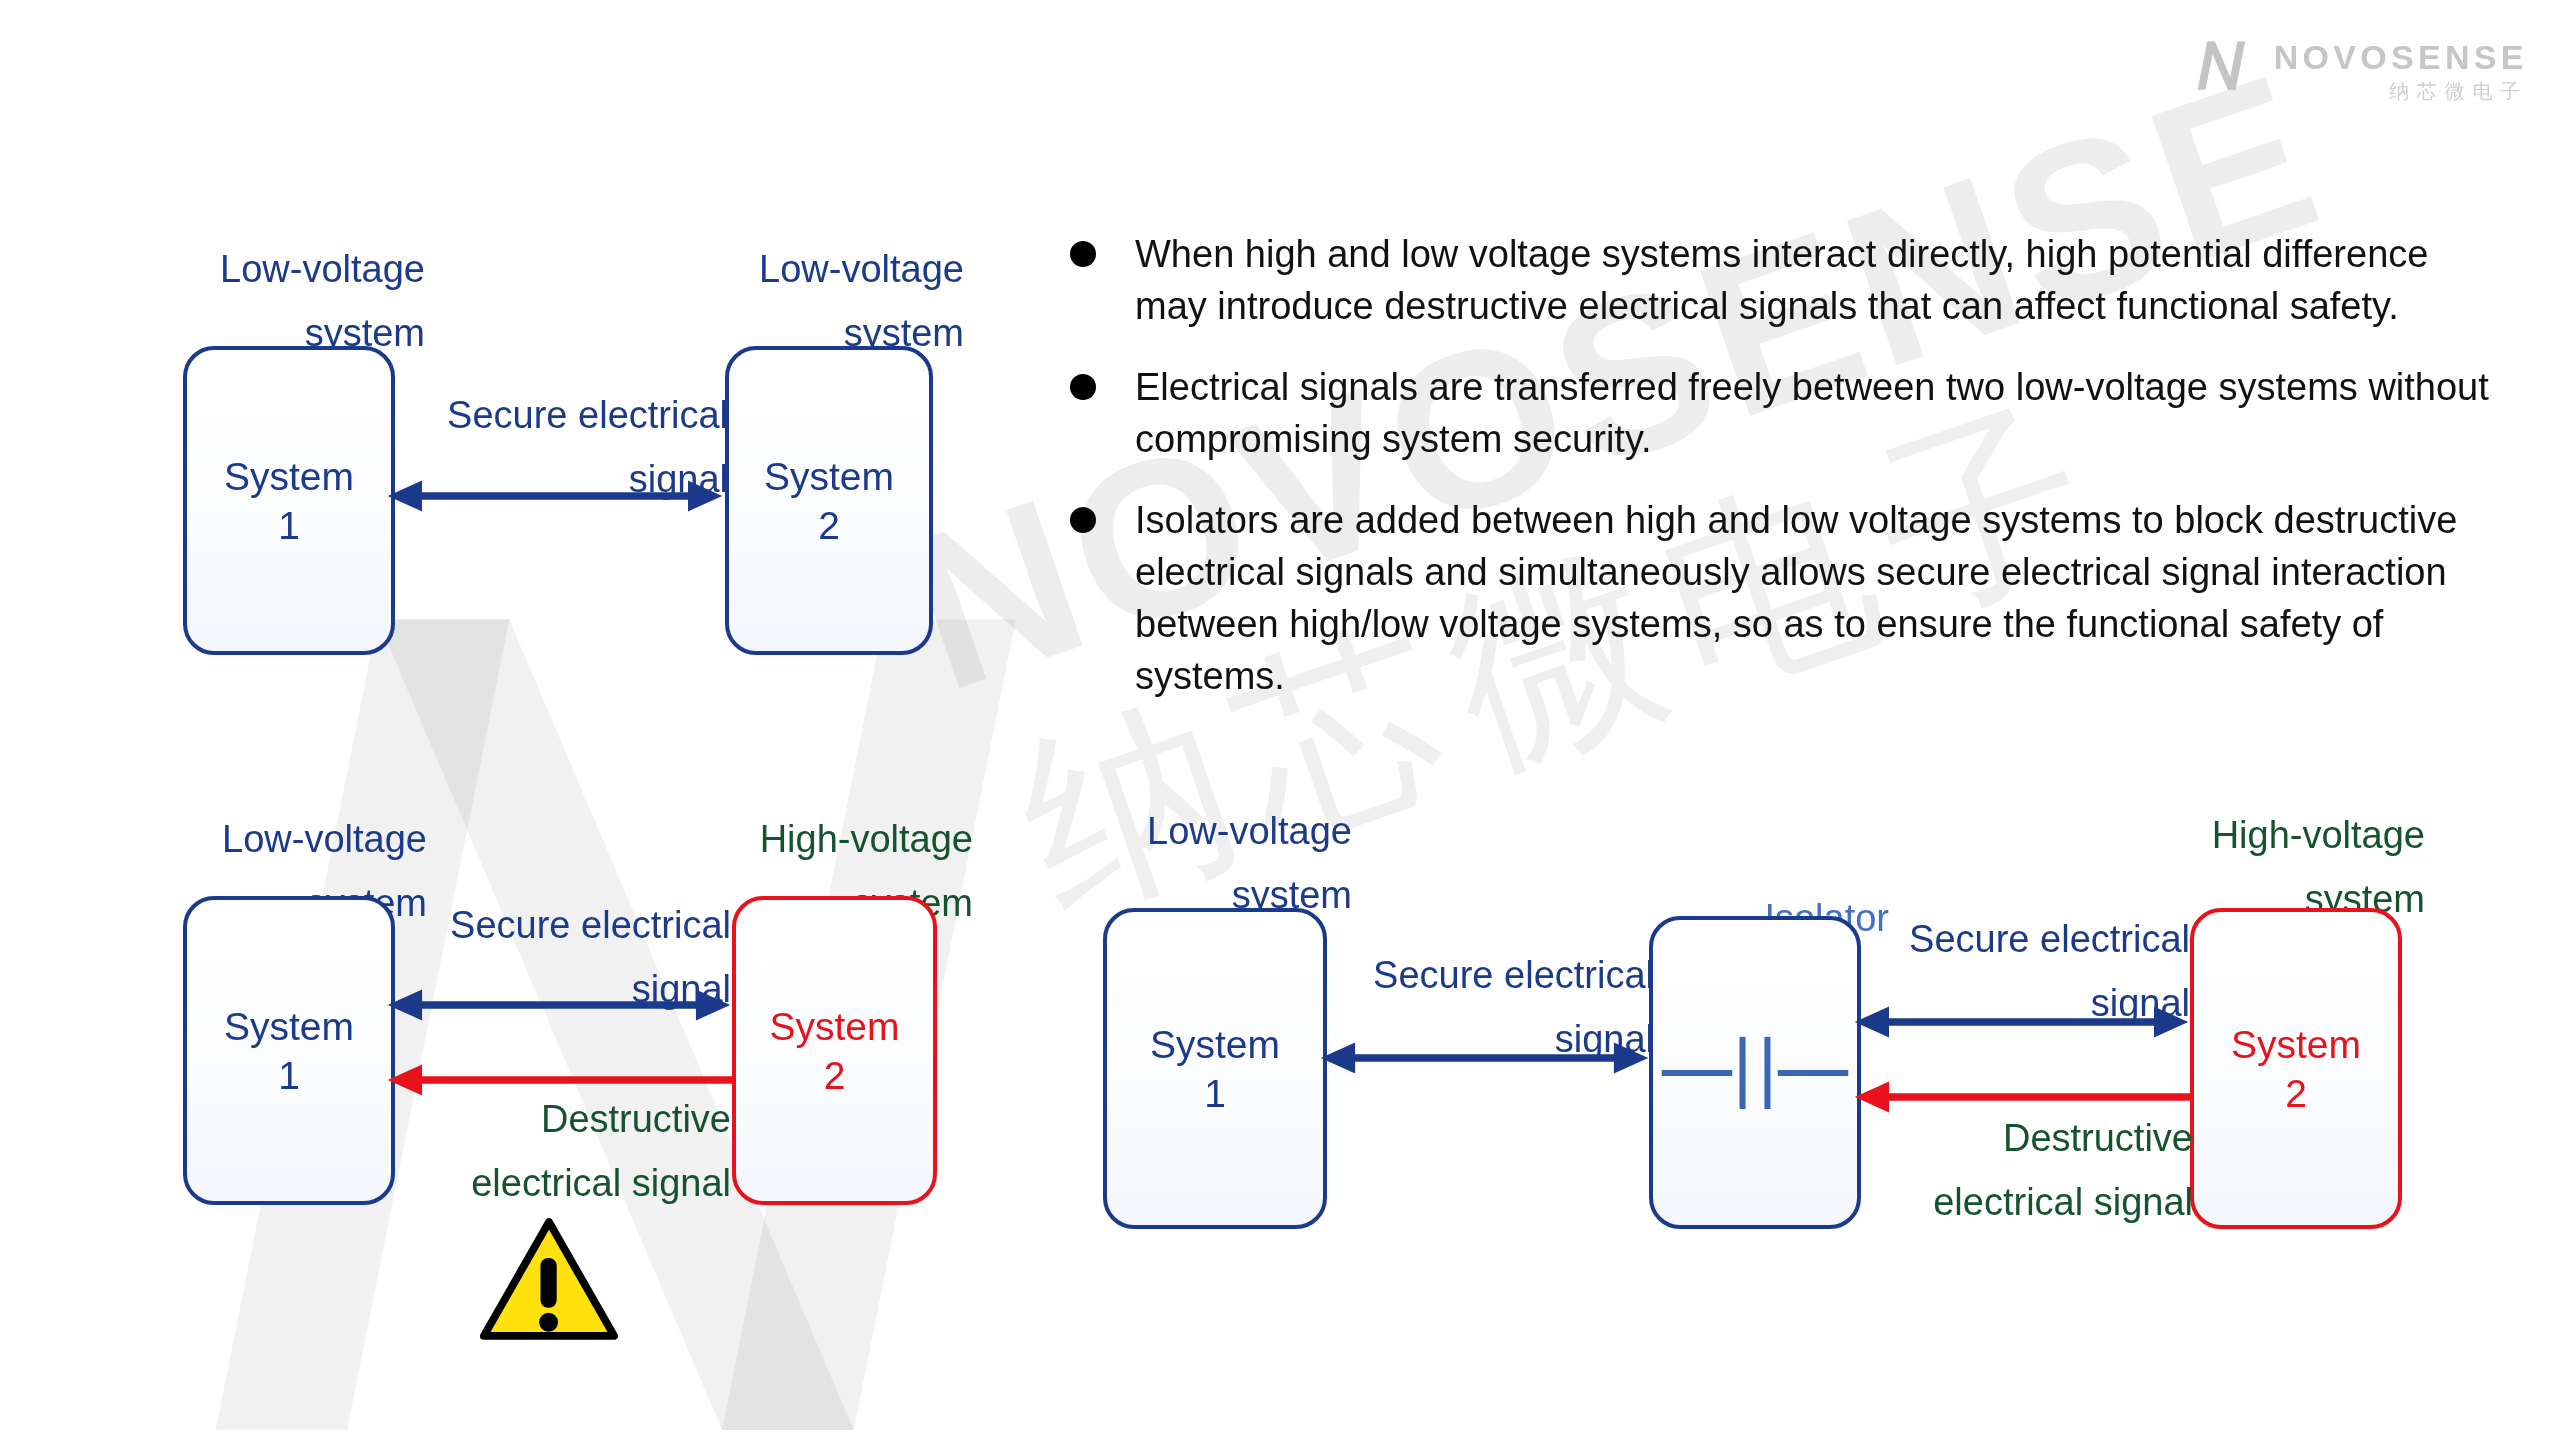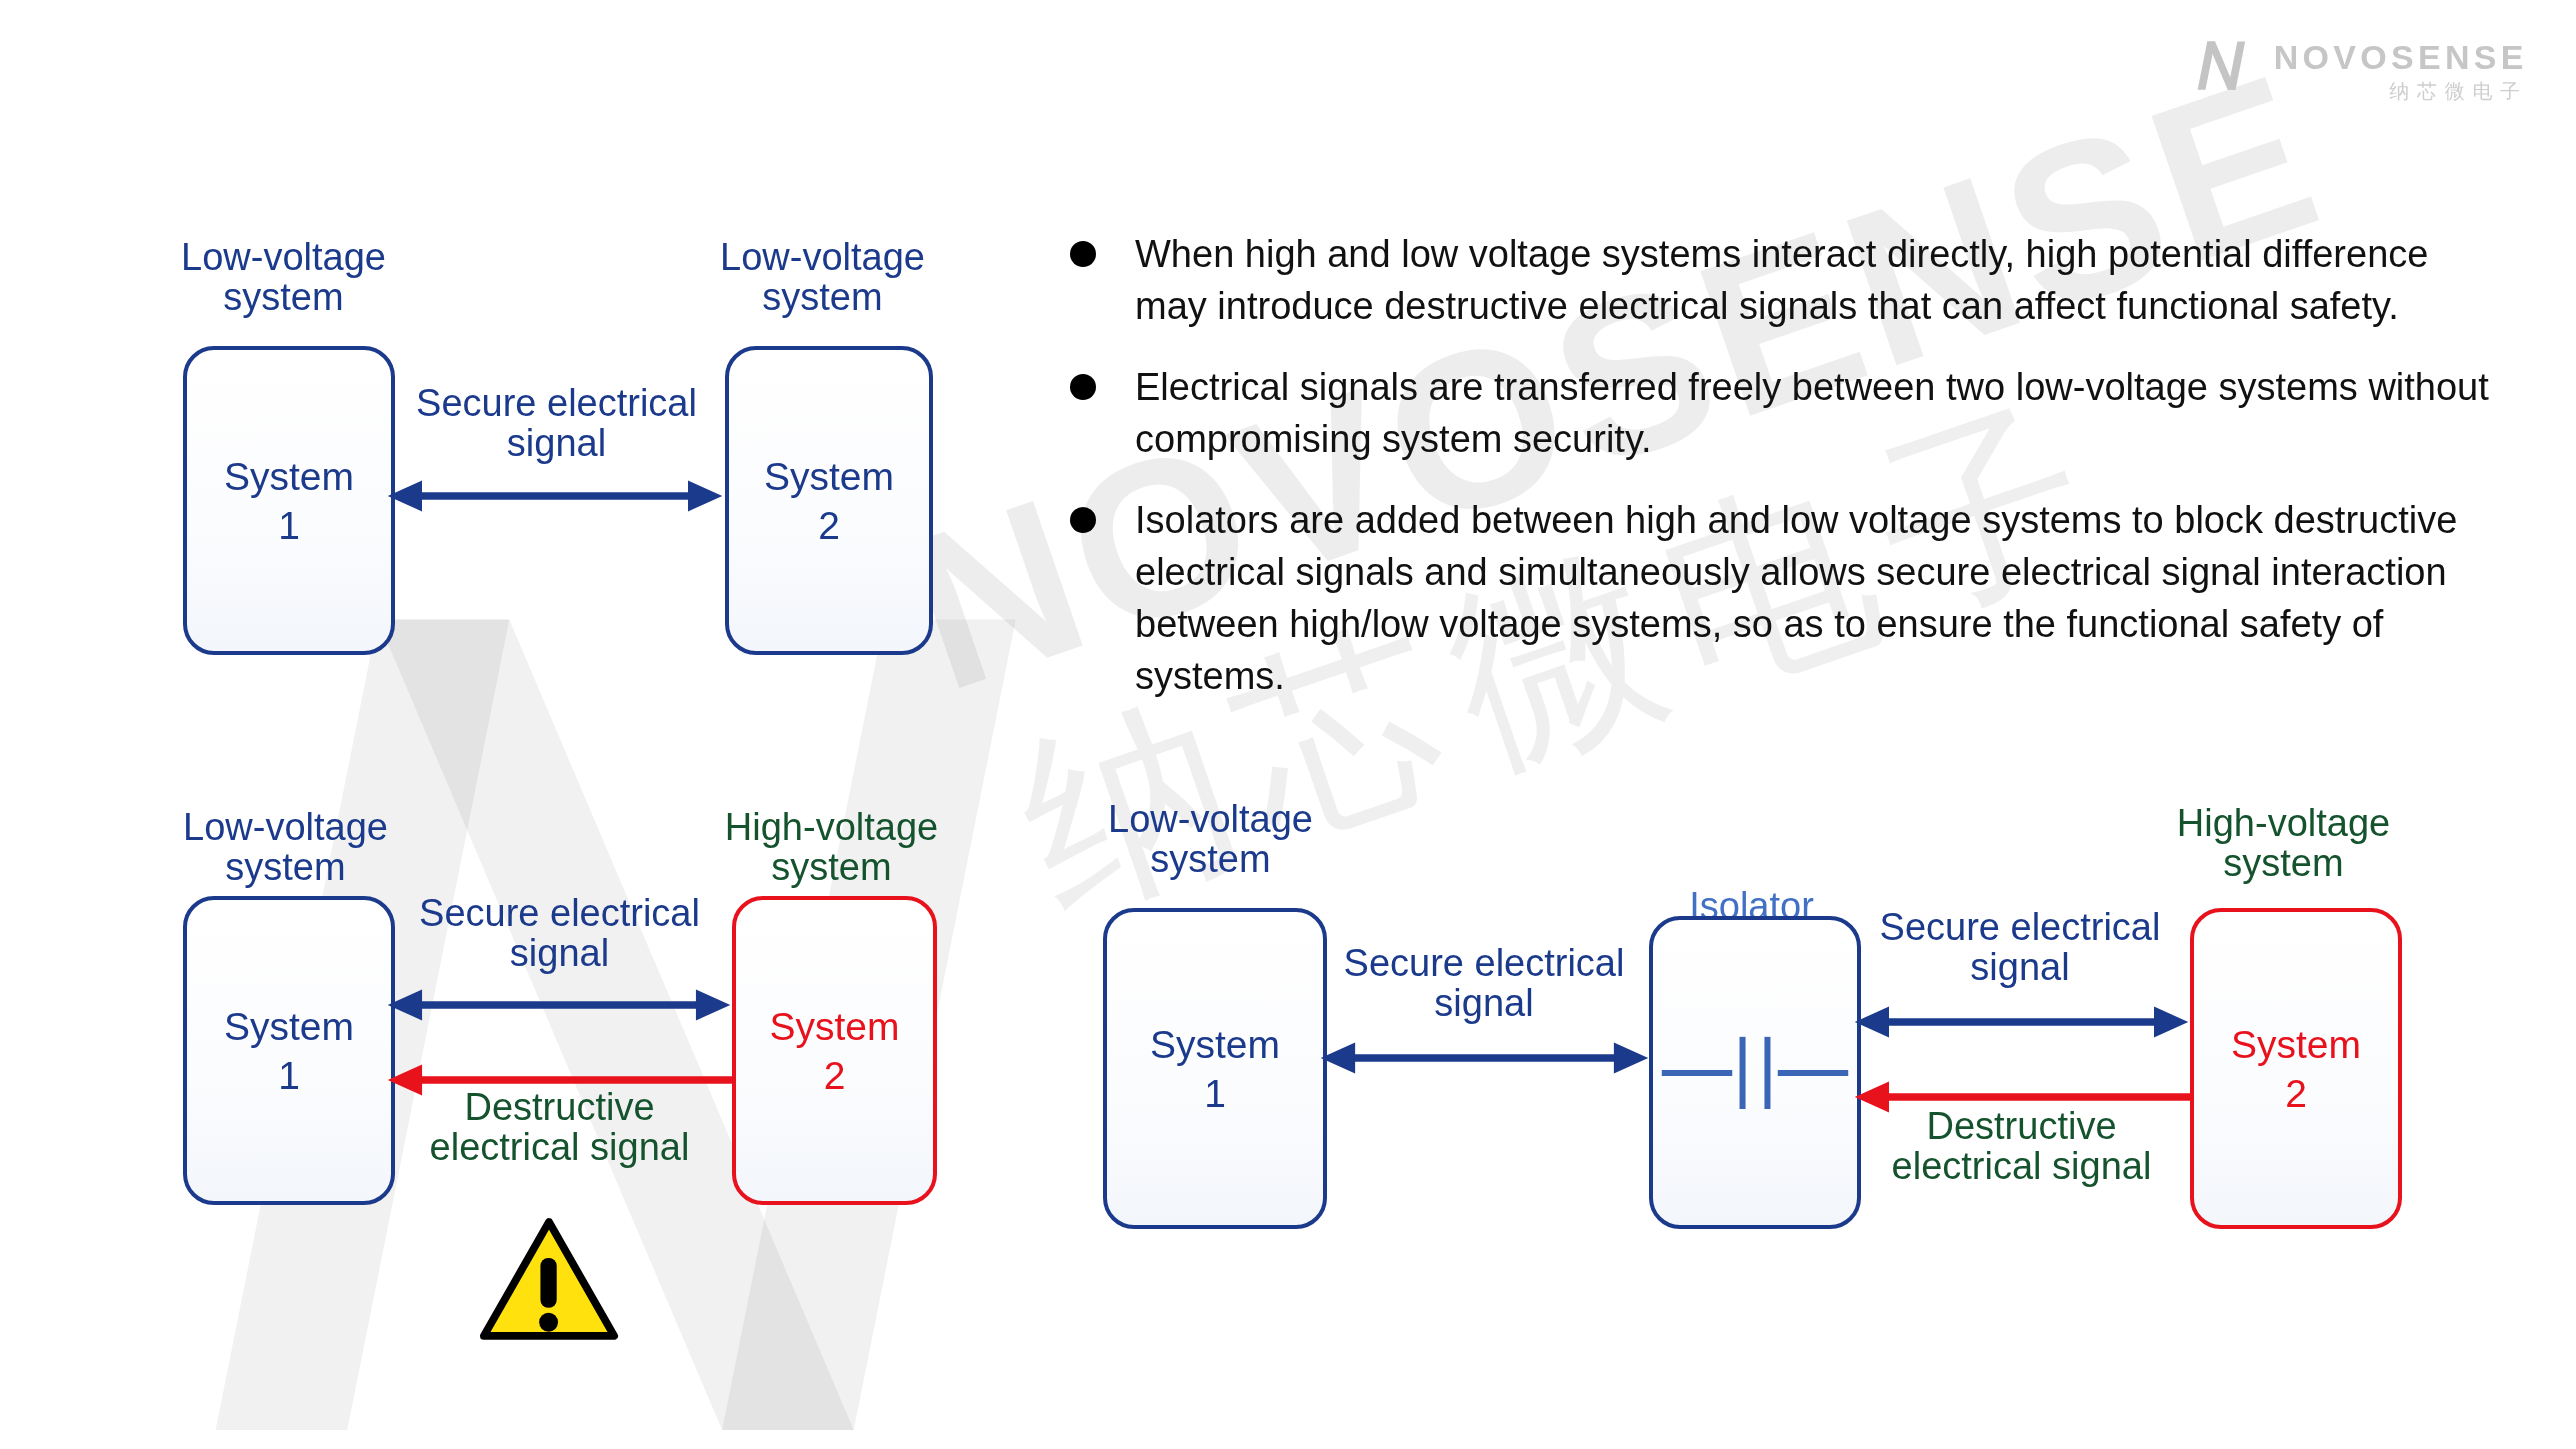--- a/index.html
+++ b/index.html
@@ -23,21 +23,21 @@
   .logo-brand{font-size:34px; font-weight:bold; letter-spacing:4.3px; color:#c6c6c6; line-height:38px;}
   .logo-cn{font-size:20px; letter-spacing:7.7px; color:#cecece; line-height:24px; margin-top:3.4px;}
 
   
   .bullets{position:absolute; left:1070px; top:228px; width:1460px;}
   .bullet{display:flex; margin-bottom:29px;}
   .dot{flex:0 0 auto; width:26px; height:26px; border-radius:50%; background:#000; margin:13px 39px 0 0;}
   .btext{margin:0; font-size:38px; line-height:52px; color:#111111; width:1357px;}
 
   
-  .lbl{position:absolute; text-align:center; white-space:pre-line; font-size:38px; line-height:40px; color:#1b3a8c;}
+  .lbl{position:absolute; text-align:right; white-space:pre-line; font-size:38px; line-height:64px; color:#1b3a8c;}
   .lbl.red{color:#14532d;}
   .lbl.iso{color:#4170c4;}
   .box{position:absolute; border:4.3px solid #1b3a8c; border-radius:31px;
        background:linear-gradient(180deg,#ffffff 0%,#fbfcfe 60%,#f3f6fb 100%);
        display:flex; align-items:center; justify-content:center; text-align:center;
        white-space:pre-line; font-size:39px; line-height:49px; color:#1b3a8c;}
   .box.red{border-color:#e8121d; color:#e8121d;}
   .arr{position:absolute;}
   .capwrap{position:absolute; inset:0;}
 </style>

